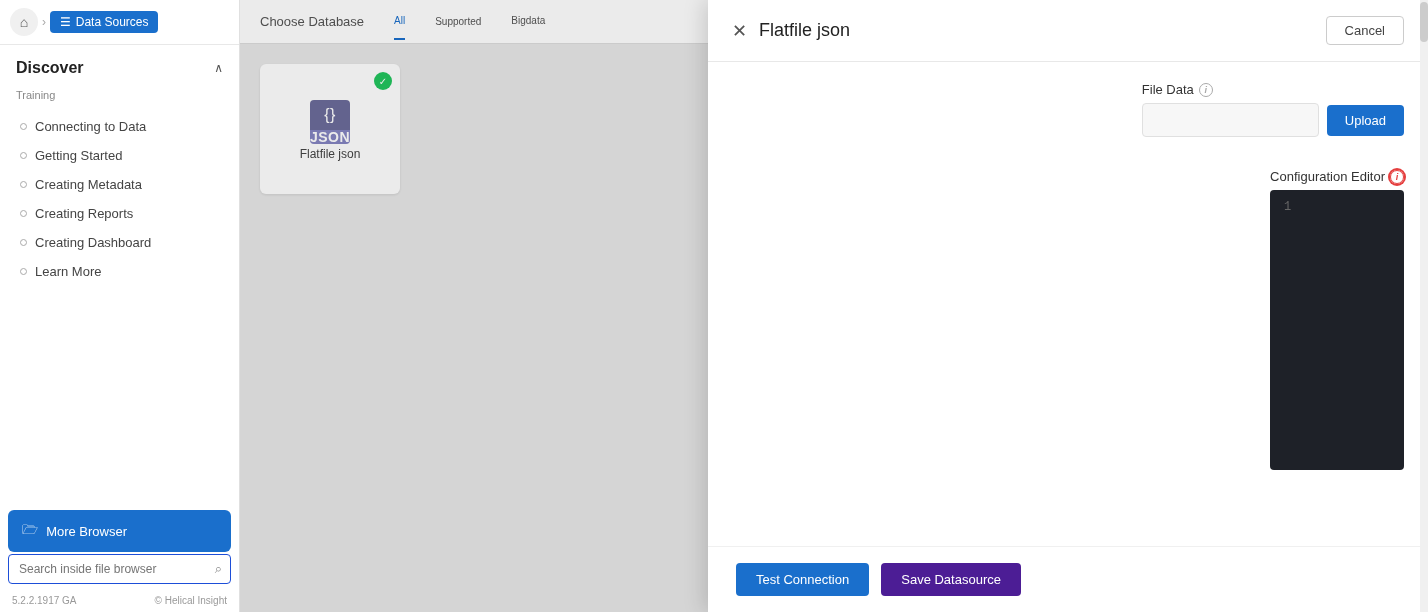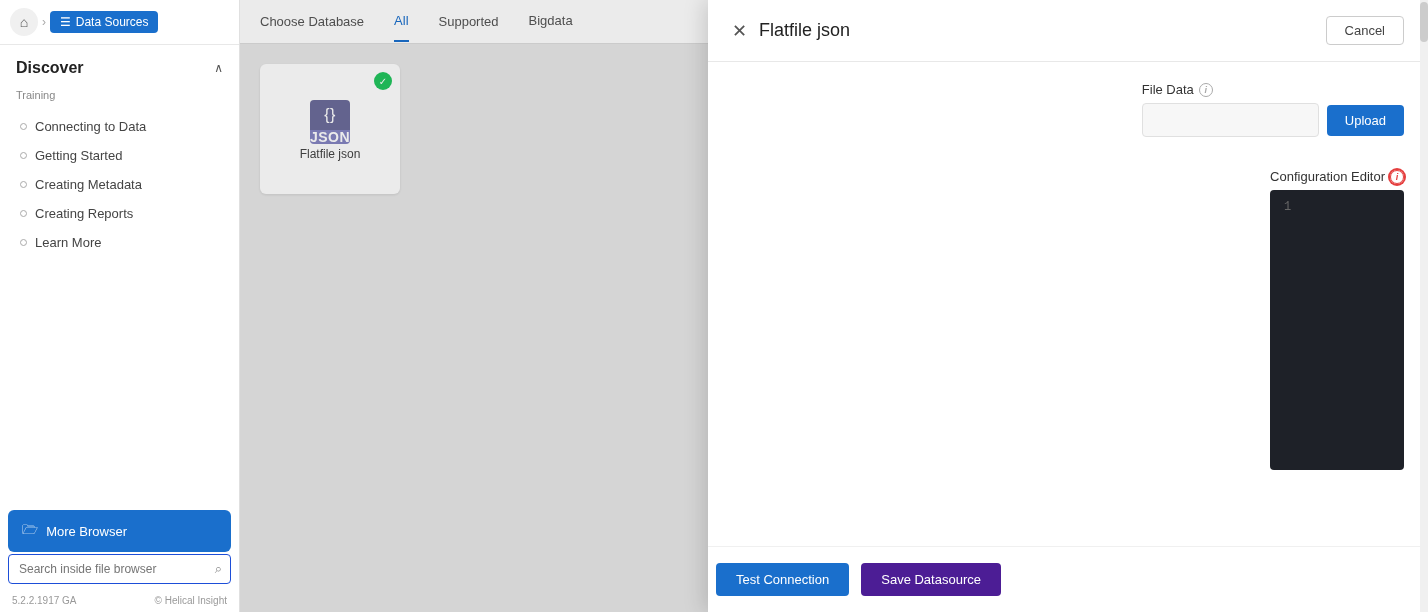--- a/index.html
+++ b/index.html
@@ -194,21 +194,21 @@
       background: #fff;
       border-bottom: 1px solid #ddd;
       display: flex;
       align-items: center;
       padding: 0 20px;
       gap: 30px;
       height: 44px;
     }
 
     .tab-item {
-      font-size: 13px;
+      font-size: 10px;
       padding: 12px 0;
       cursor: pointer;
       color: #555;
       border-bottom: 2px solid transparent;
     }
 
     .tab-item.active {
       color: #1a6fcc;
       border-bottom: 2px solid #1a6fcc;
       font-weight: 500;
@@ -440,21 +440,21 @@
       color: #ccc;
       position: relative;
     }
 
     .editor-line-number {
       color: #666;
       user-select: none;
     }
 
     .panel-footer {
-      padding: 16px 8px;
+      padding: 16px 28px;
       display: flex;
       gap: 12px;
       border-top: 1px solid #f0f0f0;
       flex-shrink: 0;
       margin-top: 29px;
     }
 
     .test-conn-btn {
       background: #1a6fcc;
       color: #fff;
@@ -527,20 +527,24 @@
       <li class="nav-item">
         <span class="nav-item-dot"></span>
         <span class="nav-item-text">Creating Metadata</span>
       </li>
       <li class="nav-item">
         <span class="nav-item-dot"></span>
         <span class="nav-item-text">Creating Reports</span>
       </li>
       <li class="nav-item">
         <span class="nav-item-dot"></span>
+        <span class="nav-item-text">Creating Dashboard</span>
+      </li>
+      <li class="nav-item">
+        <span class="nav-item-dot"></span>
         <span class="nav-item-text">Learn More</span>
       </li>
     </ul>
   </div>
 
   <div class="file-browser-btn">
     <span>🗁</span>
     <span>More Browser</span>
   </div>
 

